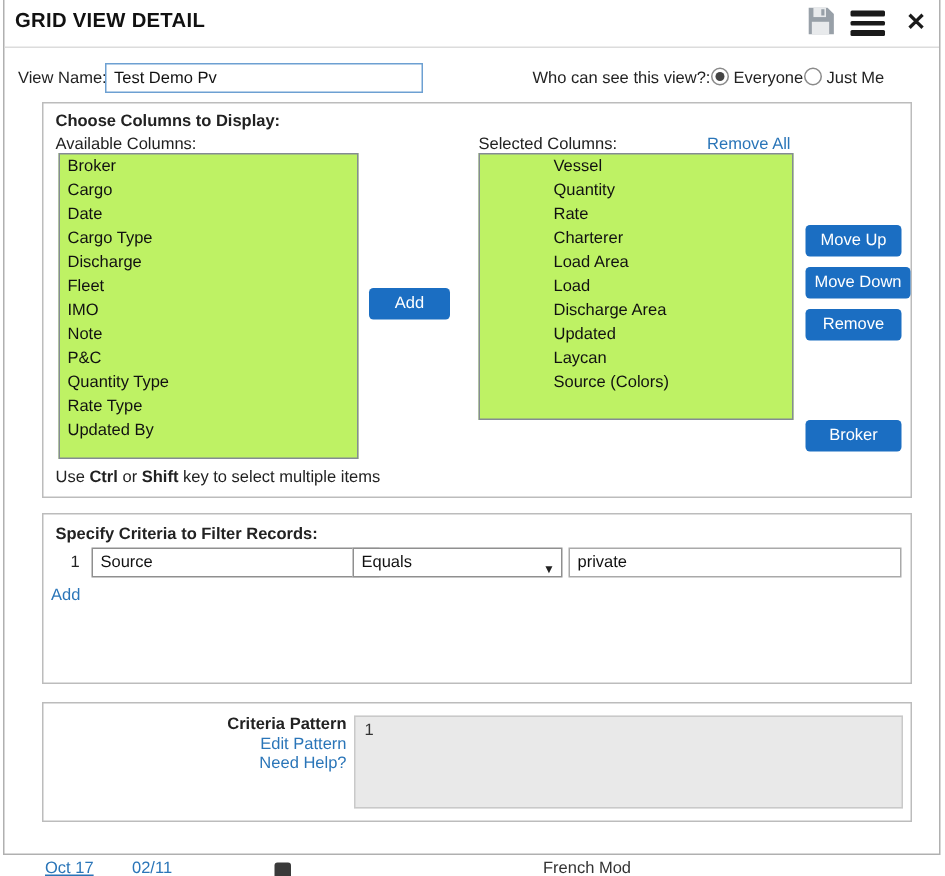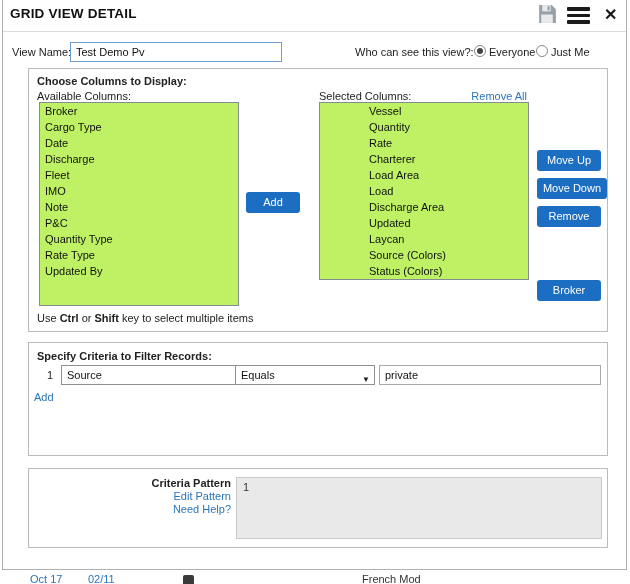--- a/index.html
+++ b/index.html
@@ -62,22 +62,23 @@
   <div class="abs radio" style="left:536px; top:45px;"></div>
   <div class="abs label" style="left:551px; top:46px;">Just Me</div>
 
   <div class="abs box" style="left:28px; top:68px; width:580px; height:264px;">
     <div class="abs label bold" style="left:8px; top:6px;">Choose Columns to Display:</div>
     <div class="abs label" style="left:8px; top:21px;">Available Columns:</div>
 
     <div class="abs listbox" style="left:10px; top:33px; width:200px; height:204px;">
 
     <div class="list-item">Broker</div>
+        <div class="list-item">Cargo</div>
+        <div class="list-item">Date</div>
         <div class="list-item">Cargo Type</div>
-        <div class="list-item">Date</div>
         <div class="list-item">Discharge</div>
         <div class="list-item">Fleet</div>
         <div class="list-item">IMO</div>
         <div class="list-item">Note</div>
         <div class="list-item">P&amp;C</div>
         <div class="list-item">Quantity Type</div>
         <div class="list-item">Rate Type</div>
         <div class="list-item">Updated By</div>
       </div>
 
@@ -91,21 +92,20 @@
     <div class="list-item">Vessel</div>
         <div class="list-item">Quantity</div>
         <div class="list-item">Rate</div>
         <div class="list-item">Charterer</div>
         <div class="list-item">Load Area</div>
         <div class="list-item">Load</div>
         <div class="list-item">Discharge Area</div>
         <div class="list-item">Updated</div>
         <div class="list-item">Laycan</div>
         <div class="list-item">Source (Colors)</div>
-        <div class="list-item">Status (Colors)</div>
       </div>
 
     <div class="abs btn" style="left:508px; top:81px; width:64px;">Move Up</div>
     <div class="abs btn" style="left:508px; top:109px; width:70px;">Move Down</div>
     <div class="abs btn" style="left:508px; top:137px; width:64px;">Remove</div>
     <div class="abs btn" style="left:508px; top:211px; width:64px;">Broker</div>
 
     <div class="abs label" style="left:8px; top:243px;"><span>Use </span><span class="bold">Ctrl</span><span> or </span><span class="bold">Shift</span><span> key to select multiple items</span></div>
   </div>
 

